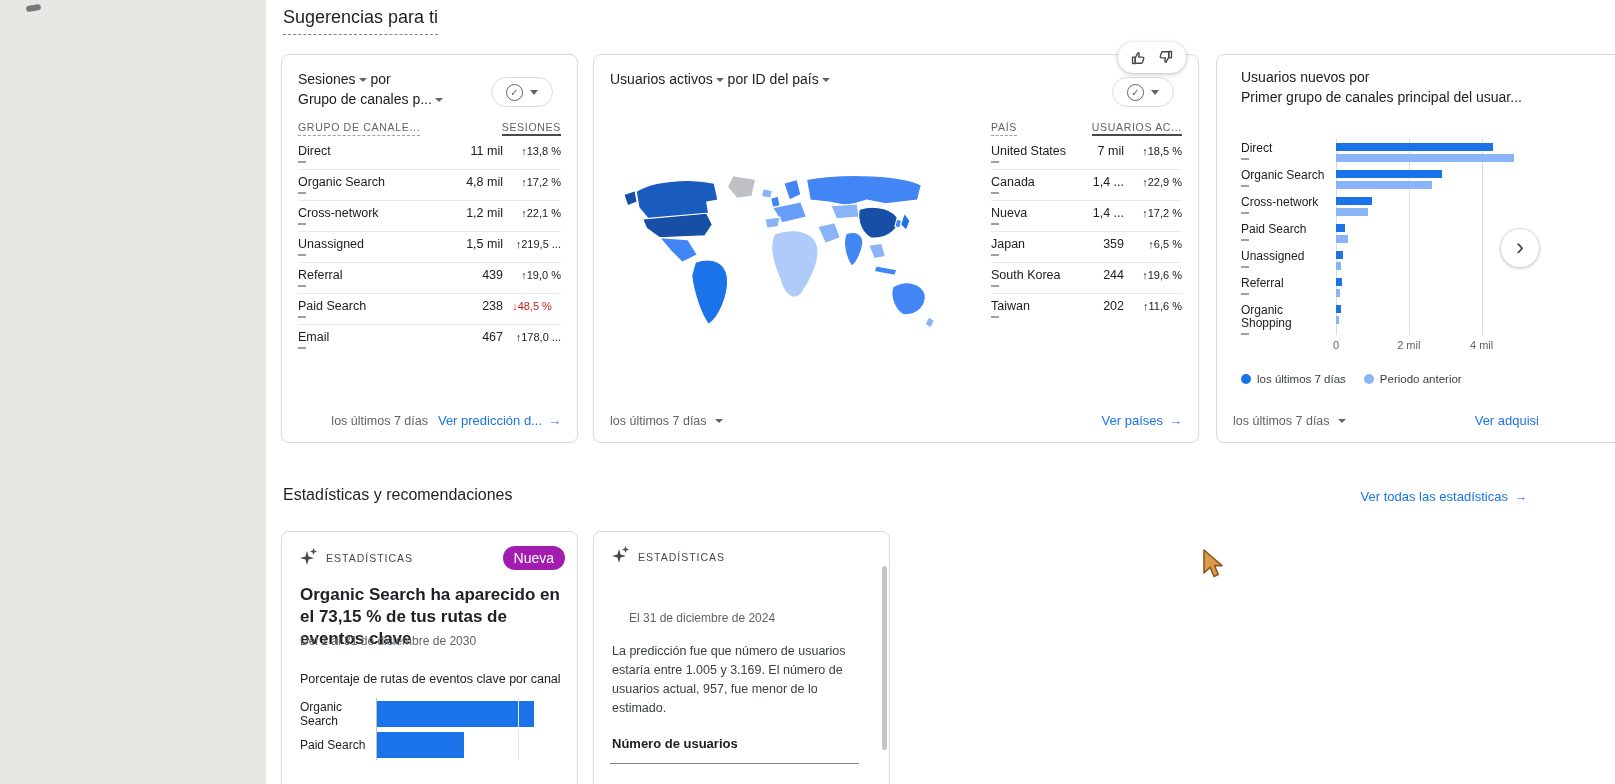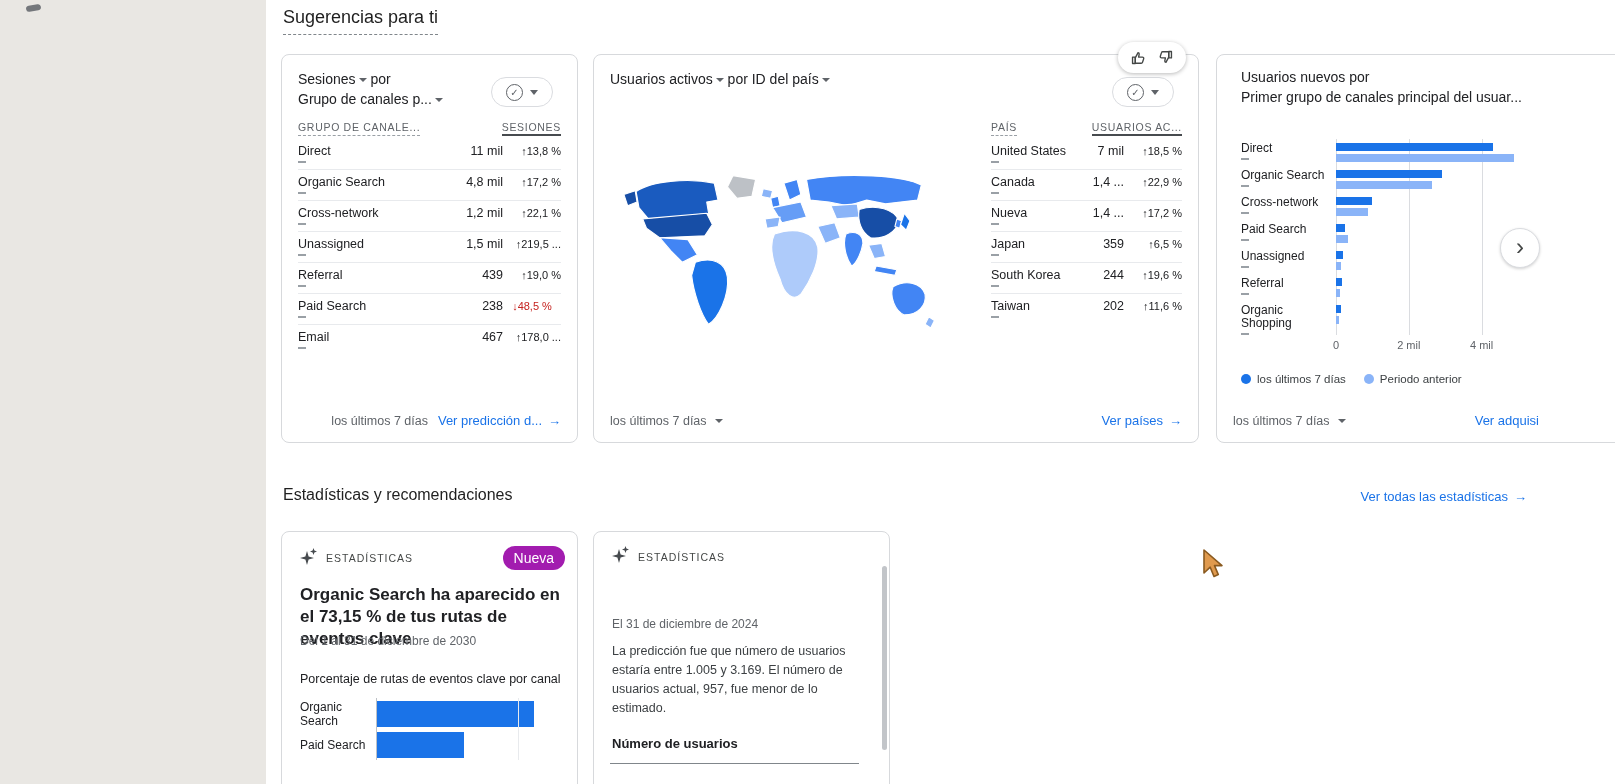--- a/index.html
+++ b/index.html
@@ -95,21 +95,21 @@
 
   .card-insight1 { left:281px; top:531px; width:297px; height:440px; }
   .card-insight2 { left:593px; top:531px; width:297px; height:440px; }
   .ic-header { position:absolute; left:18px; top:14px; right:12px; display:flex; align-items:center; gap:8px; }
   .eyebrow { font-size:10.5px; letter-spacing:1px; color:#444746; flex:1; }
   .badge-new { background:#a21caf; color:#fff; font-size:14px; padding:4px 11px; border-radius:12px; }
   .ic-title { position:absolute; left:18px; top:52px; right:16px; font-size:17px; font-weight:700;
            line-height:22px; color:#202124; }
   .term-dashed { border-bottom:1px dashed #80868b; padding-bottom:2px; }
   .ic-date { position:absolute; left:18px; font-size:12px; color:#5f6368; }
-  .ic1-date { top:102px; } .ic2-date { top:85px; }
+  .ic1-date { top:102px; } .ic2-date { top:79px;margin-left:17px; }
   .chart-subtitle { position:absolute; left:18px; top:140px; font-size:12.5px; color:#202124; }
   .ic-chart { position:absolute; left:18px; top:166px; width:260px; }
   .ic-axisline { position:absolute; left:76px; top:0; bottom:0; width:1px; background:#bdc1c6; }
   .ic-gridline { position:absolute; left:218px; top:0; bottom:0; width:1px; background:#e8eaed; }
   .ic-row { display:flex; align-items:center; height:31px; }
   .ic-cat { width:76px; font-size:12px; line-height:14px; color:#202124; }
   .ic-barwrap { flex:1; }
   .ic-bar { height:26px; background:#1a73e8; }
   .ic2-body { position:absolute; left:18px; top:110px; right:22px; font-size:12.5px; line-height:19px; color:#3c4043; }
   .ic2-metric { position:absolute; left:18px; top:204px; font-size:13px; font-weight:700; color:#202124; }

